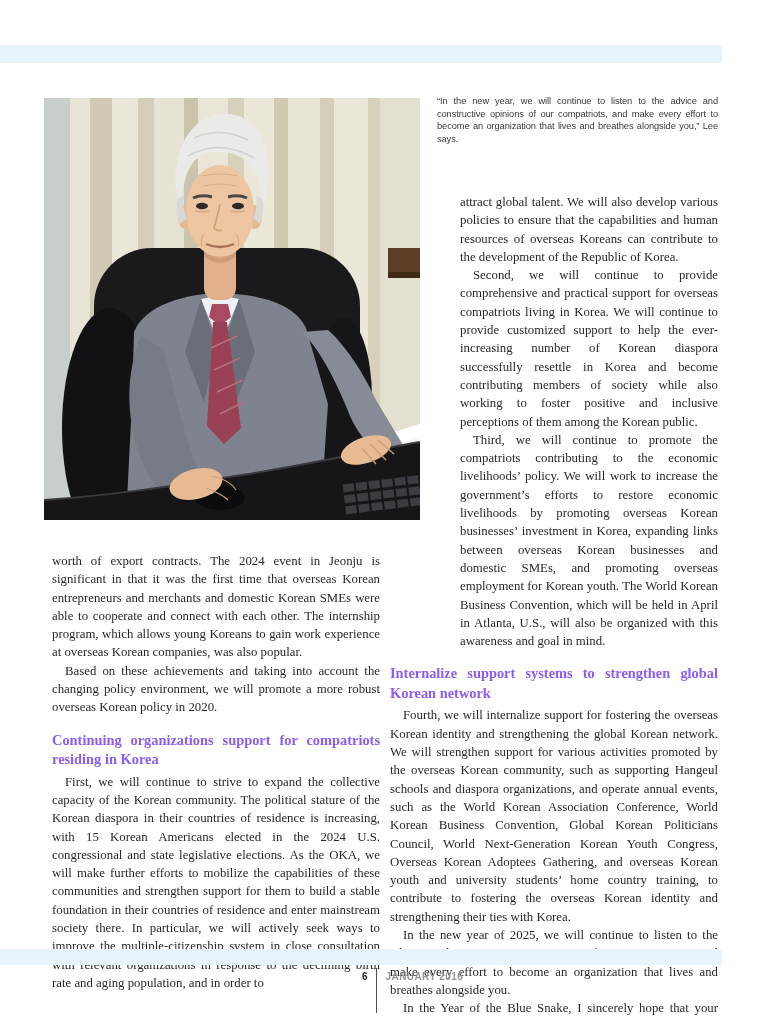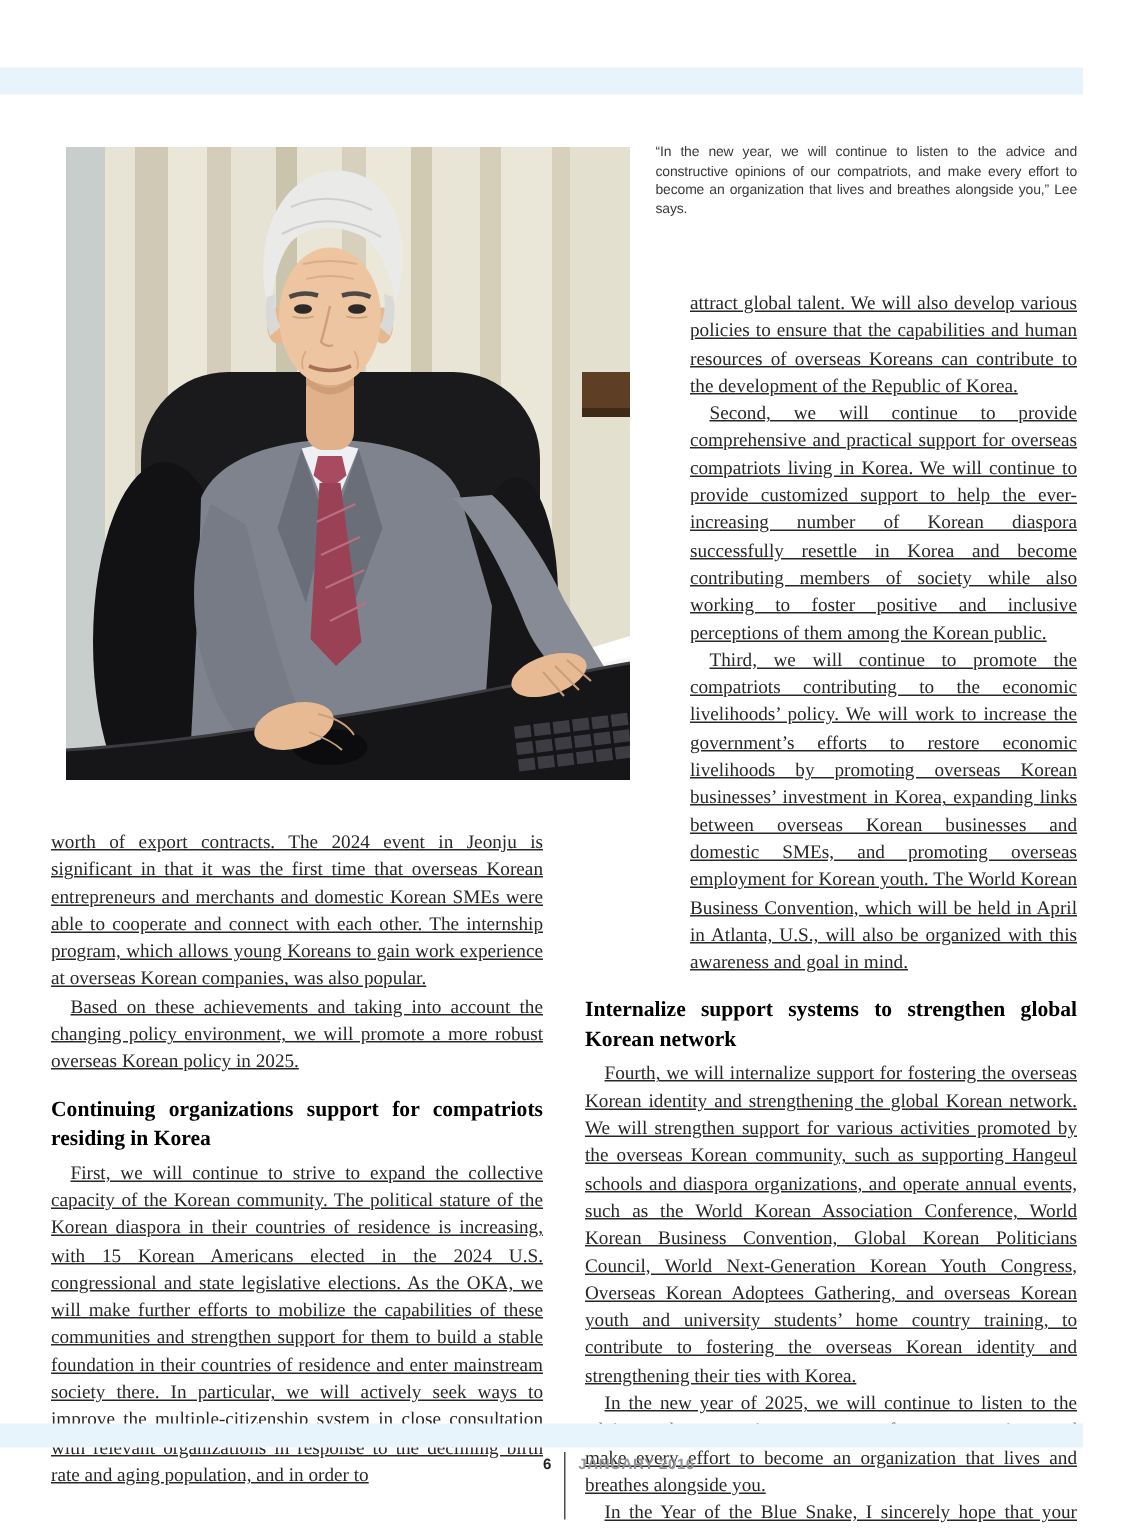--- a/index.html
+++ b/index.html
@@ -21,31 +21,31 @@
     overflow:hidden;background:#ddd8c6;
   }
   .portrait-wrap svg{display:block;width:100%;height:100%;}
   .caption{
     position:absolute;left:437px;top:95px;width:281px;
     font-family:"Liberation Sans", sans-serif;
     font-size:9.3px;line-height:12.6px;
     color:#39393b;text-align:justify;letter-spacing:-0.1px;
   }
   .col{position:absolute;text-align:justify;font-size:12.8px;line-height:18.3px;}
-  .col p{margin:0;text-decoration:underline;}
-  .left-col{left:34px;top:552px;width:328px;}
+  .col p{margin:0;}
+  .left-col{left:52px;top:552px;width:328px;}
   .right-col{left:390px;top:193px;width:328px;}
   .right-top{margin-left:70px;width:258px;}
   .indent{text-indent:13px;}
   .noindent{text-indent:0;}
   .sec-heading{
     margin:14px 0 3px 0;
     font-weight:bold;
     font-size:14.4px;line-height:19.5px;
-    color:#000000;text-align:justify;text-indent:0;
+    color:#8b5cf6;text-align:justify;text-indent:0;
   }
   .footer{
     position:absolute;left:362px;top:968px;
     display:flex;align-items:flex-start;
     font-family:"Liberation Sans", sans-serif;
     font-size:10px;font-weight:bold;line-height:13px;
   }
   .footer .pageno{color:#231f20;margin-right:8px;margin-top:2px;}
   .footer .vrule{width:1px;height:45px;background:#4d4d4f;margin-right:9px;}
   .footer .issue{color:#939598;letter-spacing:0.4px;margin-top:2px;}
@@ -152,21 +152,21 @@
         <ellipse cx="322" cy="352" rx="26" ry="13" fill="#e8ba93" transform="rotate(-18 322 352)"></ellipse>
         <path d="M334,342 L350,356 M326,346 L342,362 M318,350 L332,366" stroke="#caa07c" stroke-width="1.4" fill="none"></path>
       </g>
     </svg>
   </div>
 
   <div class="caption">“In the new year, we will continue to listen to the advice and constructive opinions of our compatriots, and make every effort to become an organization that lives and breathes alongside you,” Lee says.</div>
 
   <div class="col left-col">
     <p class="noindent">worth of export contracts. The 2024 event in Jeonju is significant in that it was the first time that overseas Korean entrepreneurs and merchants and domestic Korean SMEs were able to cooperate and connect with each other. The internship program, which allows young Koreans to gain work experience at overseas Korean companies, was also popular.</p>
-    <p class="indent">Based on these achievements and taking into account the changing policy environment, we will promote a more robust overseas Korean policy in 2025.</p>
+    <p class="indent">Based on these achievements and taking into account the changing policy environment, we will promote a more robust overseas Korean policy in 2020.</p>
     <h2 class="sec-heading">Continuing organizations support for compatriots residing in Korea</h2>
     <p class="indent">First, we will continue to strive to expand the collective capacity of the Korean community. The political stature of the Korean diaspora in their countries of residence is increasing, with 15 Korean Americans elected in the 2024 U.S. congressional and state legislative elections. As the OKA, we will make further efforts to mobilize the capabilities of these communities and strengthen support for them to build a stable foundation in their countries of residence and enter mainstream society there. In particular, we will actively seek ways to improve the multiple-citizenship system in close consultation with relevant organizations in response to the declining birth rate and aging population, and in order to</p>
   </div>
 
   <div class="col right-col">
     <div class="right-top">
       <p class="noindent">attract global talent. We will also develop various policies to ensure that the capabilities and human resources of overseas Koreans can contribute to the development of the Republic of Korea.</p>
       <p class="indent">Second, we will continue to provide comprehensive and practical support for overseas compatriots living in Korea. We will continue to provide customized support to help the ever-increasing number of Korean diaspora successfully resettle in Korea and become contributing members of society while also working to foster positive and inclusive perceptions of them among the Korean public.</p>
       <p class="indent">Third, we will continue to promote the compatriots contributing to the economic livelihoods’ policy. We will work to increase the government’s efforts to restore economic livelihoods by promoting overseas Korean businesses’ investment in Korea, expanding links between overseas Korean businesses and domestic SMEs, and promoting overseas employment for Korean youth. The World Korean Business Convention, which will be held in April in Atlanta, U.S., will also be organized with this awareness and goal in mind.</p>
     </div>

